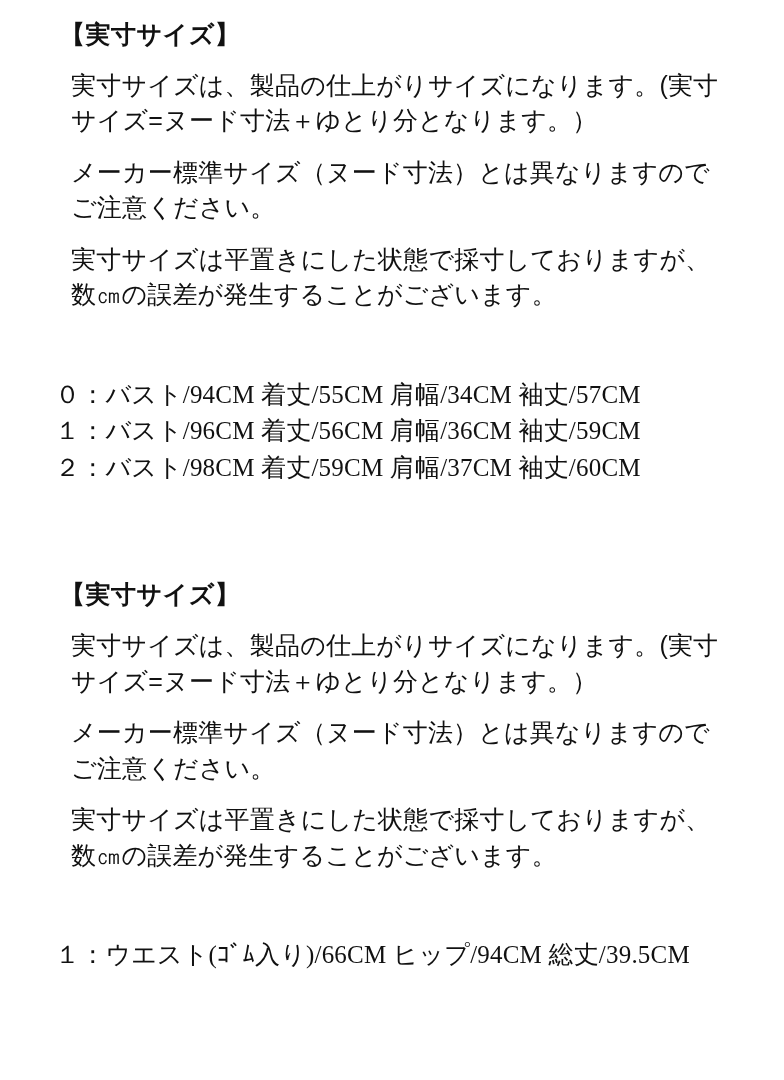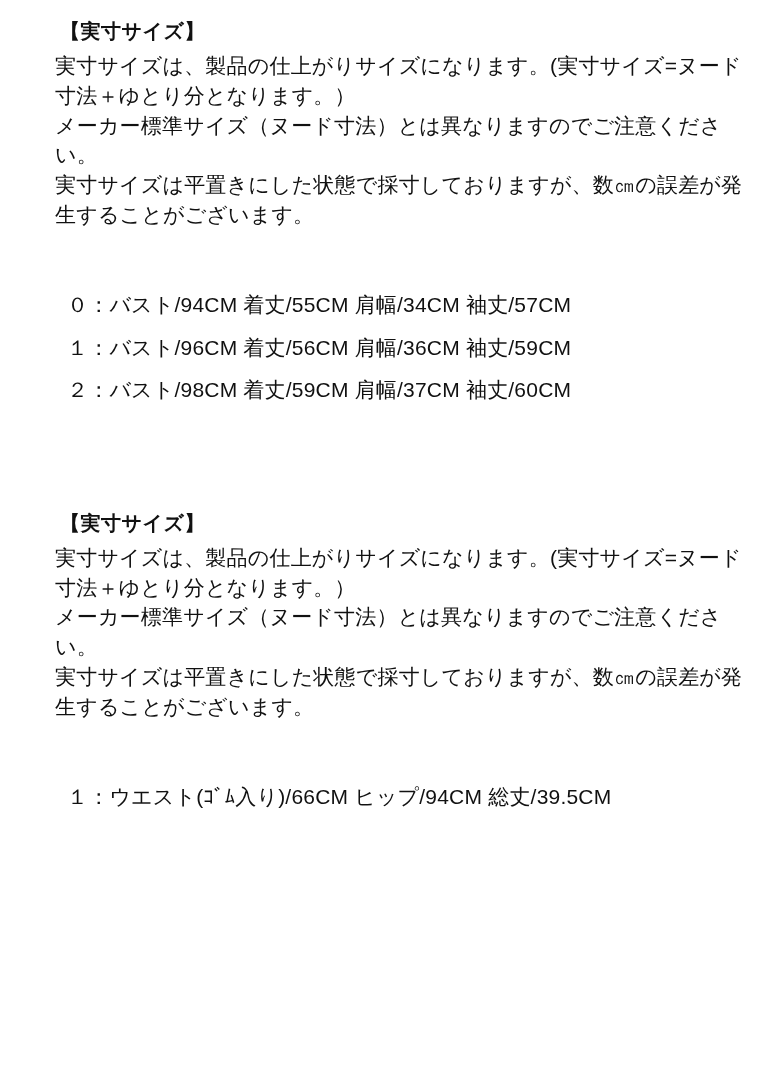--- a/index.html
+++ b/index.html
@@ -17,44 +17,45 @@
   .page {
     box-sizing: border-box;
     width: 784px;
     height: 1080px;
     padding: 18px 40px 0 55px;
   }
   .section {
     margin: 0;
   }
   .section-heading {
-    font-size: 20px;
+    font-size: 25px;
     font-weight: bold;
     line-height: 1.35;
     letter-spacing: 0.5px;
     margin: 0 0 6px 5px;
   }
   .para {
-    font-size: 21px;
+    font-size: 25px;
     line-height: 1.42;
     letter-spacing: 0.2px;
-    margin: 0;
+    margin: 16px;
     word-break: break-all;
   }
   .measure-list {
     margin: 0;
     padding: 0;
     list-style: none;
   }
   .measure-item {
-    font-size: 21px;
+    font-size: 25px;
     line-height: 1.46;
     letter-spacing: 0.2px;
-    margin: 12px;
+    margin: 0;
     word-break: break-all;
+    font-family: Liberation Serif, serif;
   }
   .gap-after-para {
     height: 48px;
   }
   .gap-between-sections {
     height: 92px;
   }
 </style>
 </head>
 <body>

